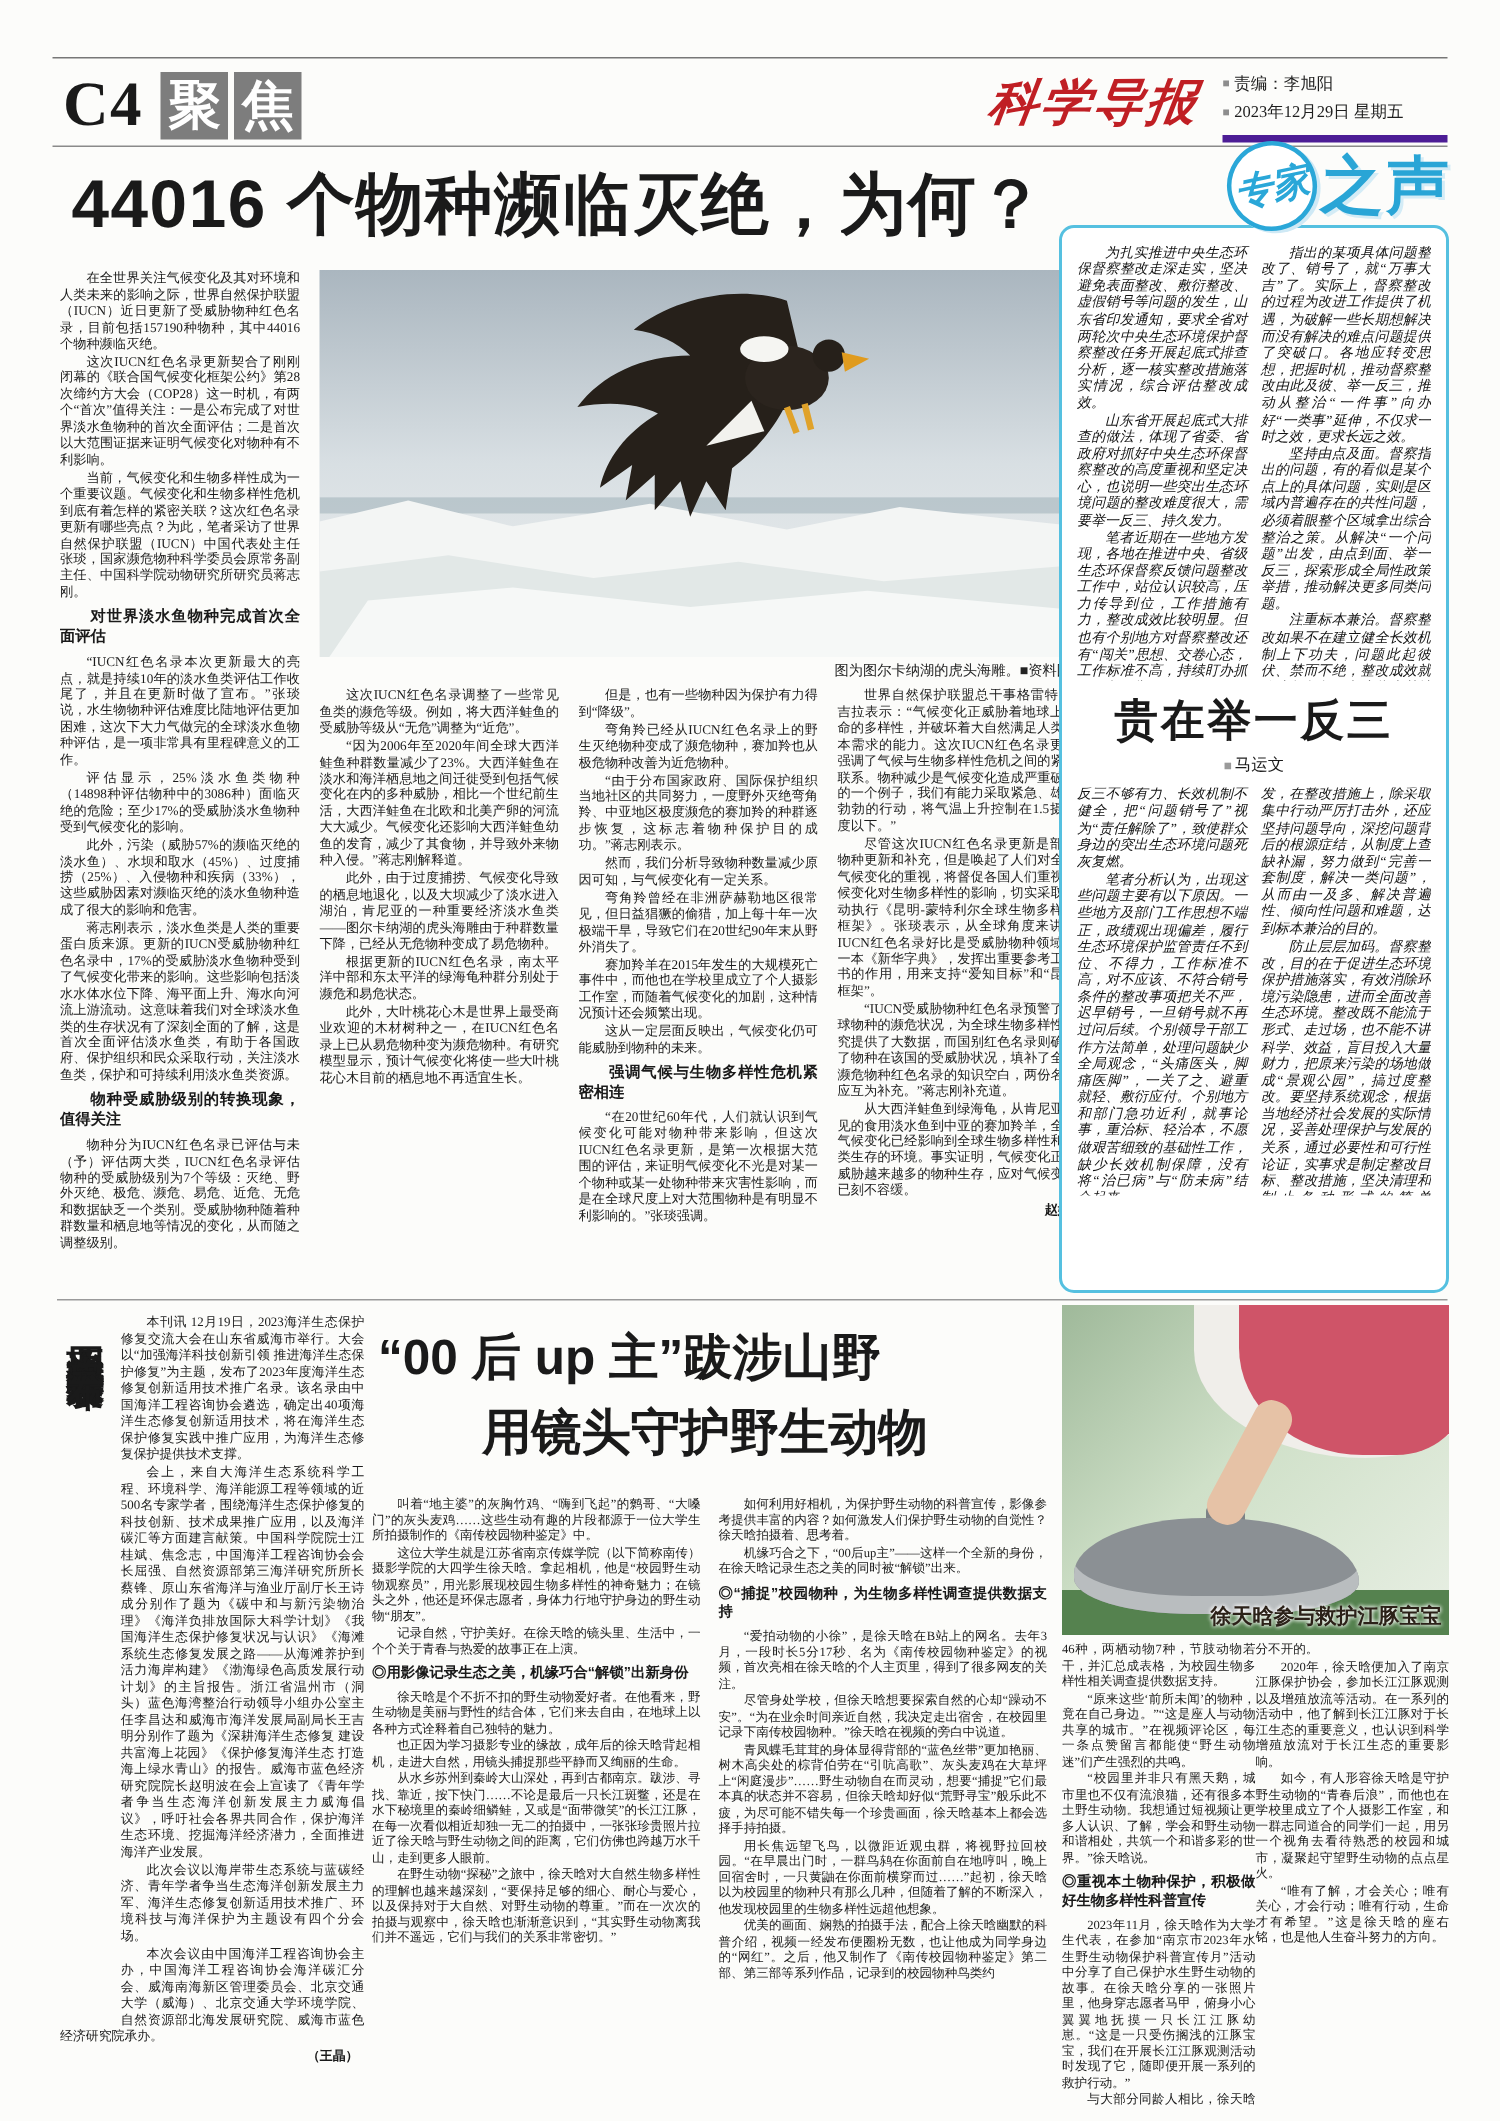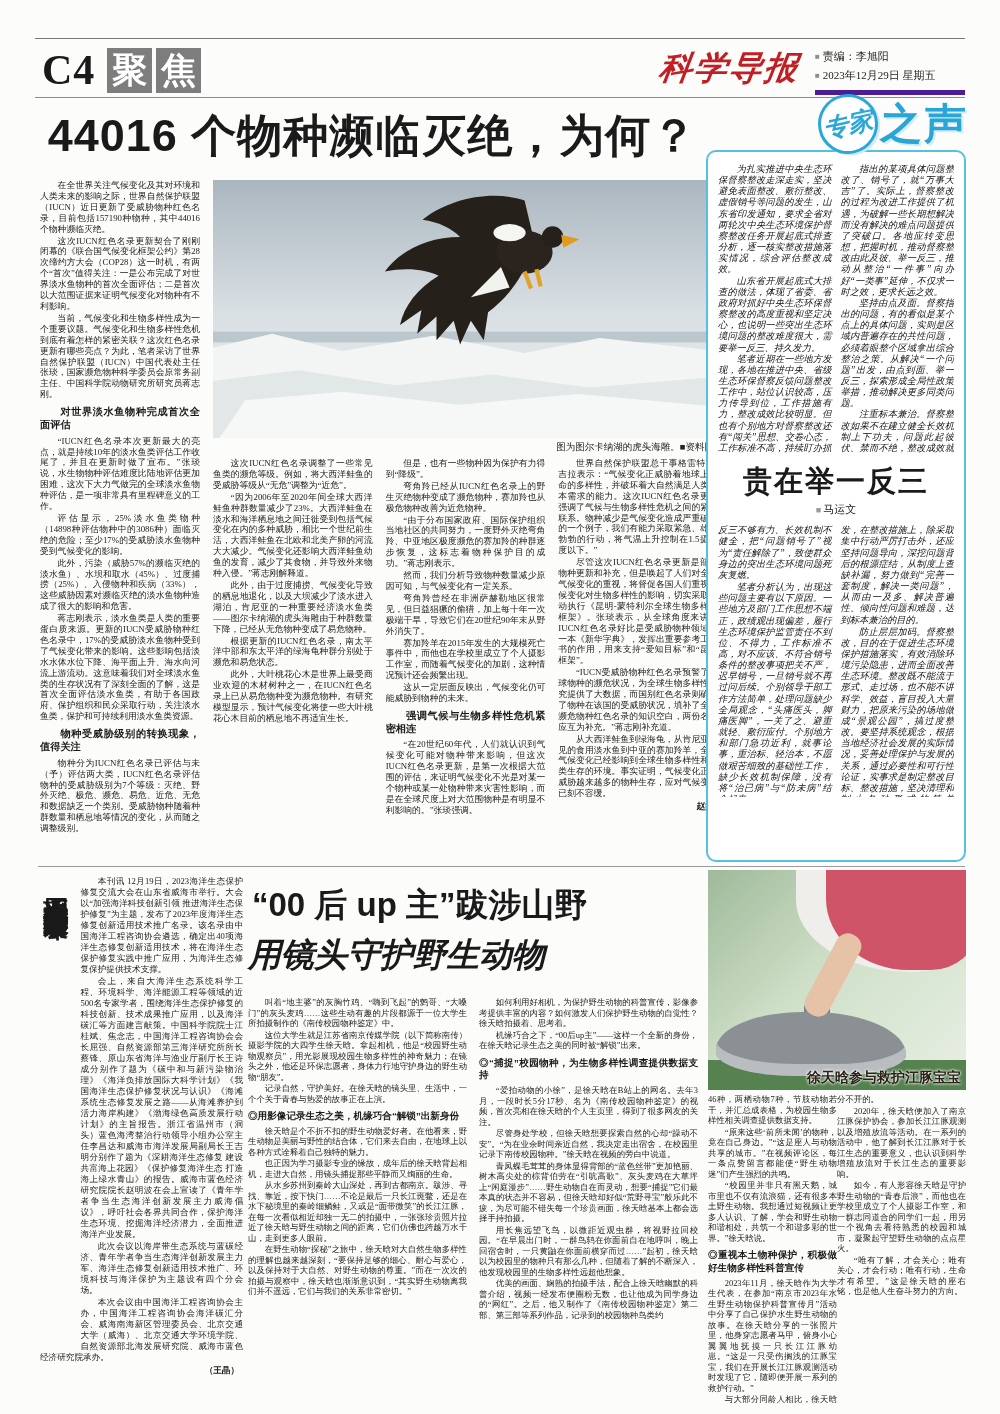--- a/index.html
+++ b/index.html
@@ -73,21 +73,21 @@
   .marine-title { float:left; writing-mode:vertical-rl; text-orientation:upright;
                   font-family:"Liberation Sans", sans-serif; font-weight:bold; font-size:25px; line-height:1.3;
                   height:468px; margin:2px 8px 4px 0; letter-spacing:1px; }
 
   
   .upzhu { position:absolute; left:248px; top:870px; width:718px; height:534px; display:flex; gap:10px; }
   .upzhu-left { width:450px; flex:none; display:flex; flex-direction:column; }
   .upzhu-headline { height:128px; padding-top:10px; font-family:"Liberation Sans", sans-serif;
                     font-weight:bold; font-size:33px; line-height:1.5; flex:none; }
   .hl1 { text-align:left; padding-left:4px; }
-  .hl2 { text-align:left; padding-right:6px;font-style:italic; }
+  .hl2 { text-align:center; padding-right:6px; }
   .upzhu-cols12 { flex:1; display:flex; gap:12px; overflow:hidden; min-height:0; }
   .ucol { flex:1; min-width:0; font-size:8.4px; line-height:1.25; text-align:justify; overflow:hidden; }
   .upzhu-right { flex:1; min-width:0; display:flex; flex-direction:column; }
   .photo-porpoise { height:220px; flex:none; position:relative; overflow:hidden;
                     background:linear-gradient(135deg,#9fb99a,#cfe0c8 45%,#e8efe4); }
   .pp-mat { position:absolute; left:0; right:0; bottom:0; height:30px; background:#55824f; }
   .pp-porpoise { position:absolute; left:8px; bottom:14px; width:190px; height:64px; background:#8b9094;
                  border-radius:55% 60% 45% 50% / 70% 80% 40% 45%; box-shadow:inset 0 -12px 0 #b9bdbf; }
   .pp-fin { position:absolute; left:96px; bottom:72px; width:26px; height:18px; background:#7d8286;
             border-radius:80% 100% 0 0; }

